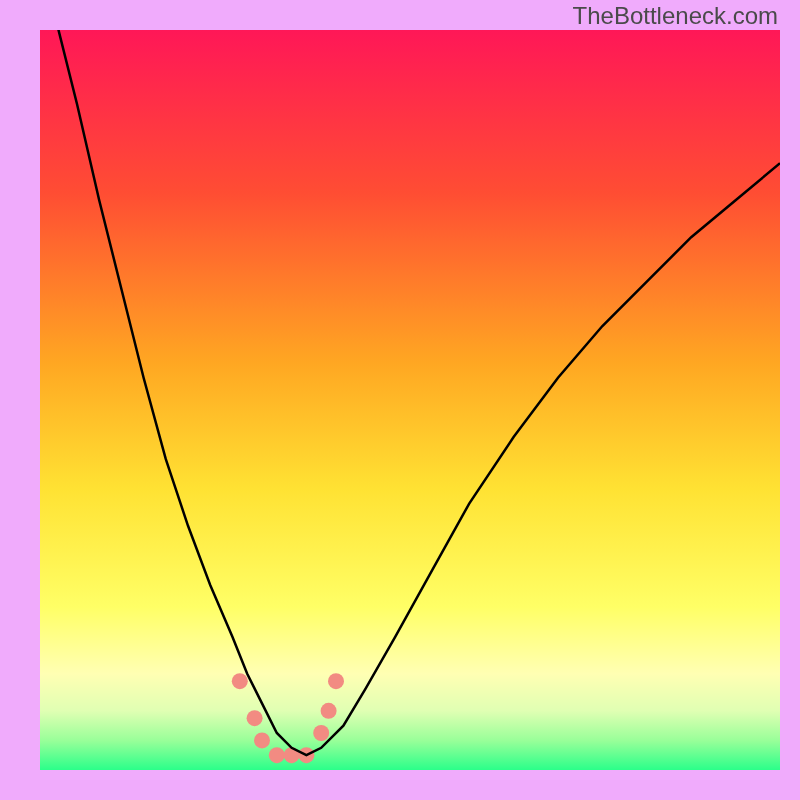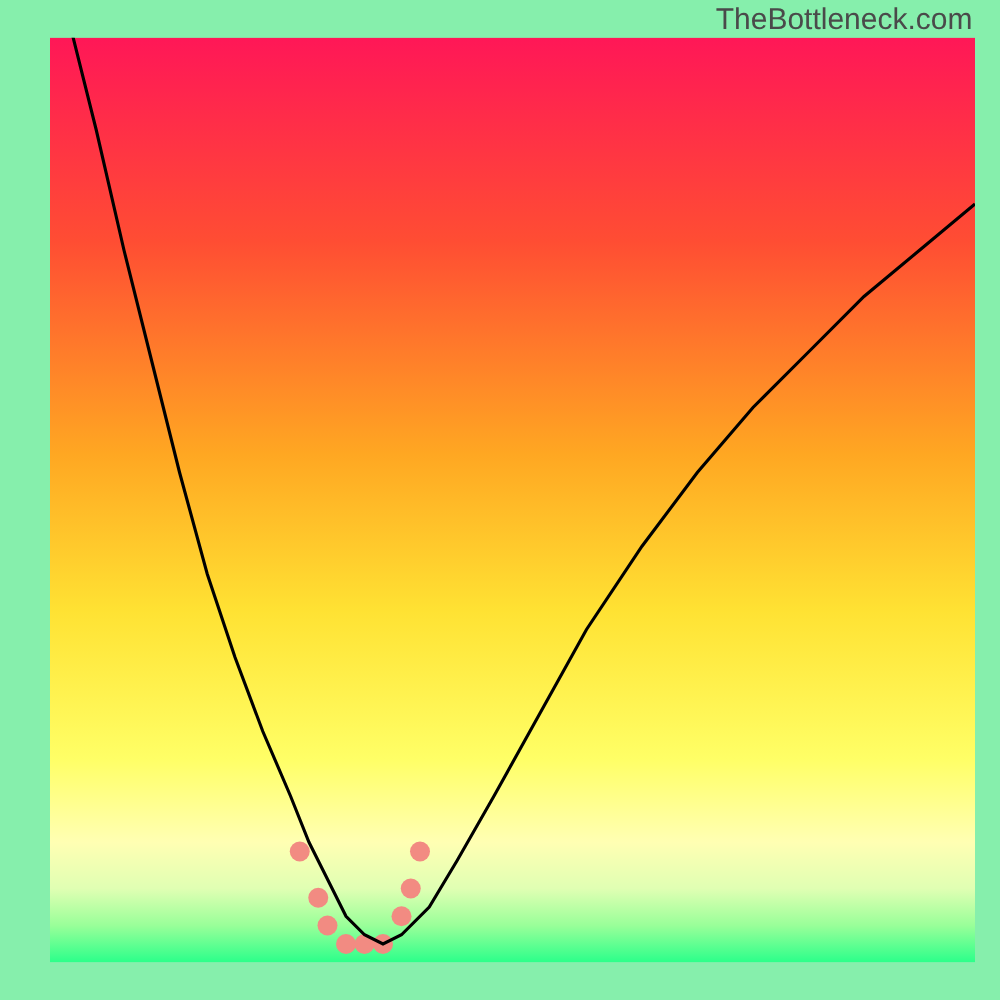--- a/index.html
+++ b/index.html
@@ -9,21 +9,21 @@
     height: 800px;
     background: #000;
     overflow: hidden;
   }
   .frame {
     position: absolute;
     left: 0;
     top: 0;
     width: 800px;
     height: 800px;
-    background: #86efac;
+    background: #f0abfc;
   }
   .plot {
     position: absolute;
     left: 40px;
     top: 30px;
     width: 740px;
     height: 740px;
     overflow: hidden;
   }
   .gradient {

